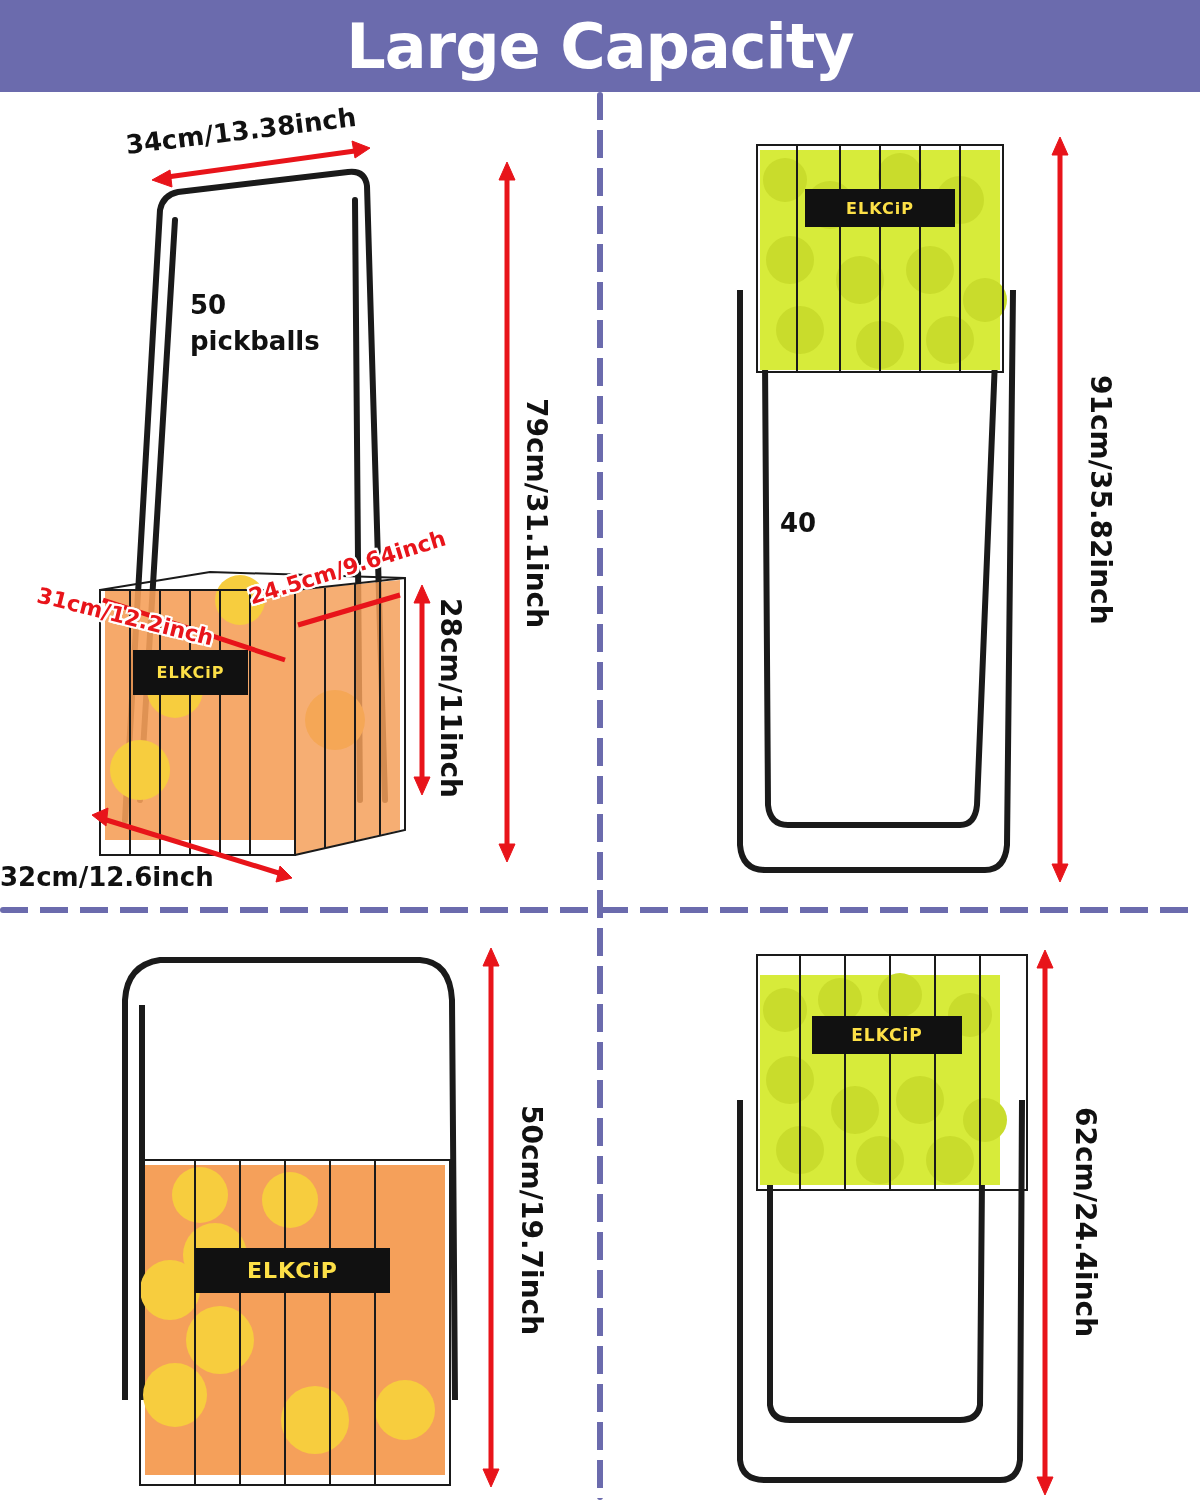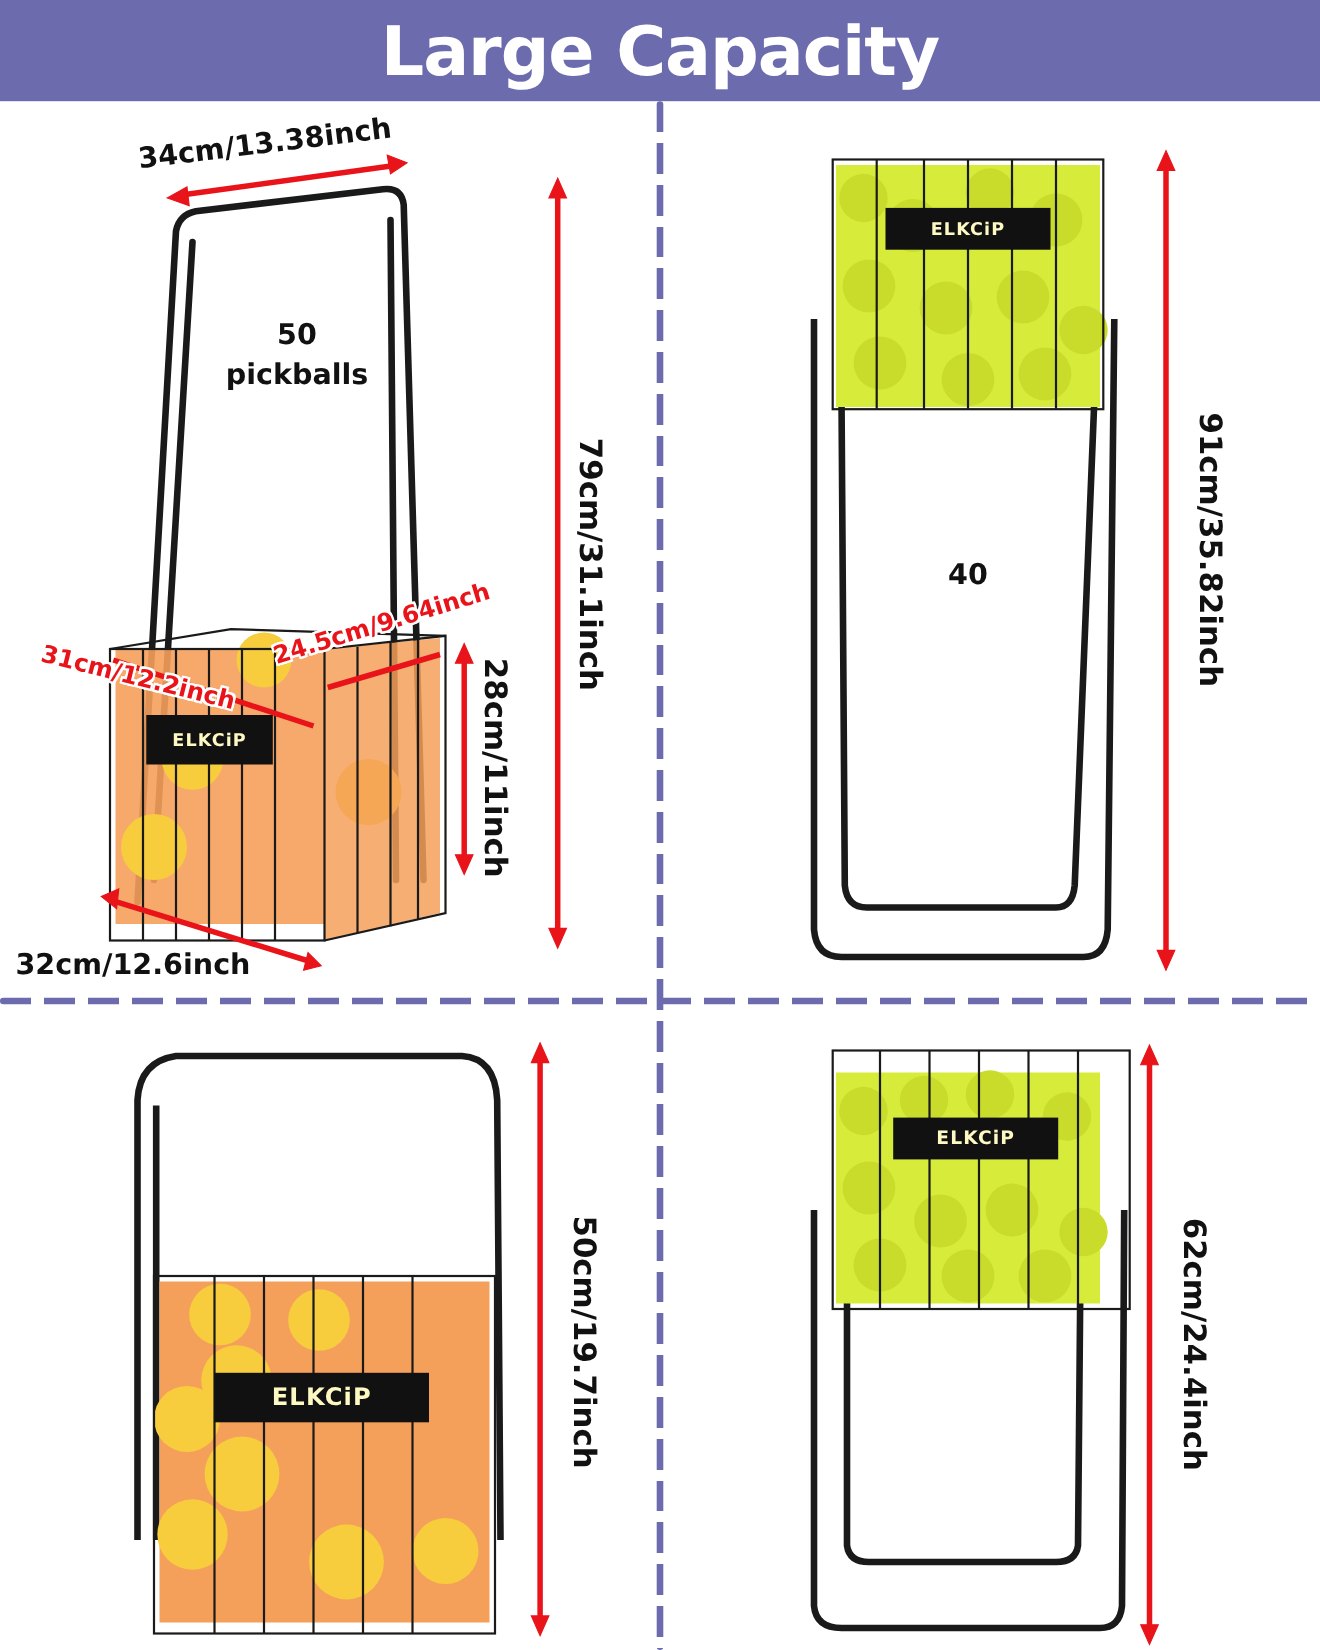--- a/index.html
+++ b/index.html
@@ -4,26 +4,26 @@
 <style>
   html, body { margin:0; padding:0; }
   body { width:1200px; height:1500px; position:relative; background:#ffffff; overflow:hidden; font-family:"DejaVu Sans", sans-serif; }
   .header { position:absolute; left:0; top:0; width:1200px; height:92px; background:#6b6bad; display:flex; align-items:center; justify-content:center; }
   .header h1 { margin:12px; color:#fff; font-family:"DejaVu Sans", sans-serif; font-weight:bold; font-size:62px; letter-spacing:-1px; }
   .vdash { position:absolute; left:597px; top:92px; width:6px; height:1408px;
     background:repeating-linear-gradient(to bottom, #6b6bad 0 28px, transparent 28px 38px); border-radius:3px; }
   .hdash { position:absolute; left:0; top:907px; width:1200px; height:6px;
     background:repeating-linear-gradient(to right, #6b6bad 0 28px, transparent 28px 40px); border-radius:3px; }
   .label { position:absolute; color:#111; font-weight:bold; font-size:26px; white-space:nowrap; font-family:"DejaVu Sans", sans-serif; }
-  .label.center { text-align:center; line-height:36px; }
+  .label.center { line-height:36px; }
   .vlabel { position:absolute; color:#111; font-weight:bold; font-size:28px; white-space:nowrap; transform-origin:left top; transform:rotate(90deg); }
   .red-label { position:absolute; color:#e8141a; font-weight:bold; font-size:24px; white-space:nowrap;
     text-shadow: -2px -2px 0 #fff, 2px -2px 0 #fff, -2px 2px 0 #fff, 2px 2px 0 #fff, 0 2px 0 #fff, 2px 0 0 #fff, 0 -2px 0 #fff, -2px 0 0 #fff; }
   svg { position:absolute; left:0; top:0; }
-  .brand-plate { position:absolute; background:#111; color:#fef9c3; font-weight:bold; display:flex; align-items:center; justify-content:center; letter-spacing:1px; }
+  .brand-plate { position:absolute; background:#111; color:#fde047; font-weight:bold; display:flex; align-items:center; justify-content:center; letter-spacing:1px; }
 </style>
 </head>
 <body>
 
 <div class="header">
   <h1>Large Capacity</h1>
 </div>
 
 <div class="vdash"></div>
 <div class="hdash"></div>
@@ -76,21 +76,21 @@
 <div class="brand-plate" style="left:133px;top:650px;width:115px;height:45px;font-size:16px;">ELKCiP</div>
 <div class="label" style="left:125px;top:116px;transform:rotate(-7deg);">34cm/13.38inch</div>
 <div class="label center" style="left:190px;top:287px;width:160px;">
   <div>50</div>
   <div>pickballs</div>
 </div>
 <div class="vlabel" style="left:553px;top:398px;">79cm/31.1inch</div>
 <div class="vlabel" style="left:467px;top:598px;">28cm/11inch</div>
 <div class="red-label" style="left:35px;top:604px;transform:rotate(14deg);font-size:22px;">31cm/12.2inch</div>
 <div class="red-label" style="left:245px;top:555px;transform:rotate(-17deg);font-size:22px;">24.5cm/9.64inch</div>
-<div class="label" style="left:14px;top:862px;text-align:right;">32cm/12.6inch</div>
+<div class="label" style="left:0;top:862px;text-align:right;">32cm/12.6inch</div>
 
 <svg width="1200" height="1500" style="pointer-events:none">
   <g stroke="#1a1a1a" stroke-width="6" fill="none">
     <path d="M740 290 L740 845 Q742 870 765 870 L985 870 Q1005 870 1007 845 L1013 290"></path>
     <path d="M765 360 L768 805 Q770 825 788 825 L960 825 Q975 825 977 805 L995 360"></path>
   </g>
   <rect x="760" y="150" width="240" height="220" fill="#d7eb3a"></rect>
   <g fill="#c9dc2c">
     <circle cx="785" cy="180" r="22"></circle>
       <circle cx="830" cy="205" r="24"></circle>

